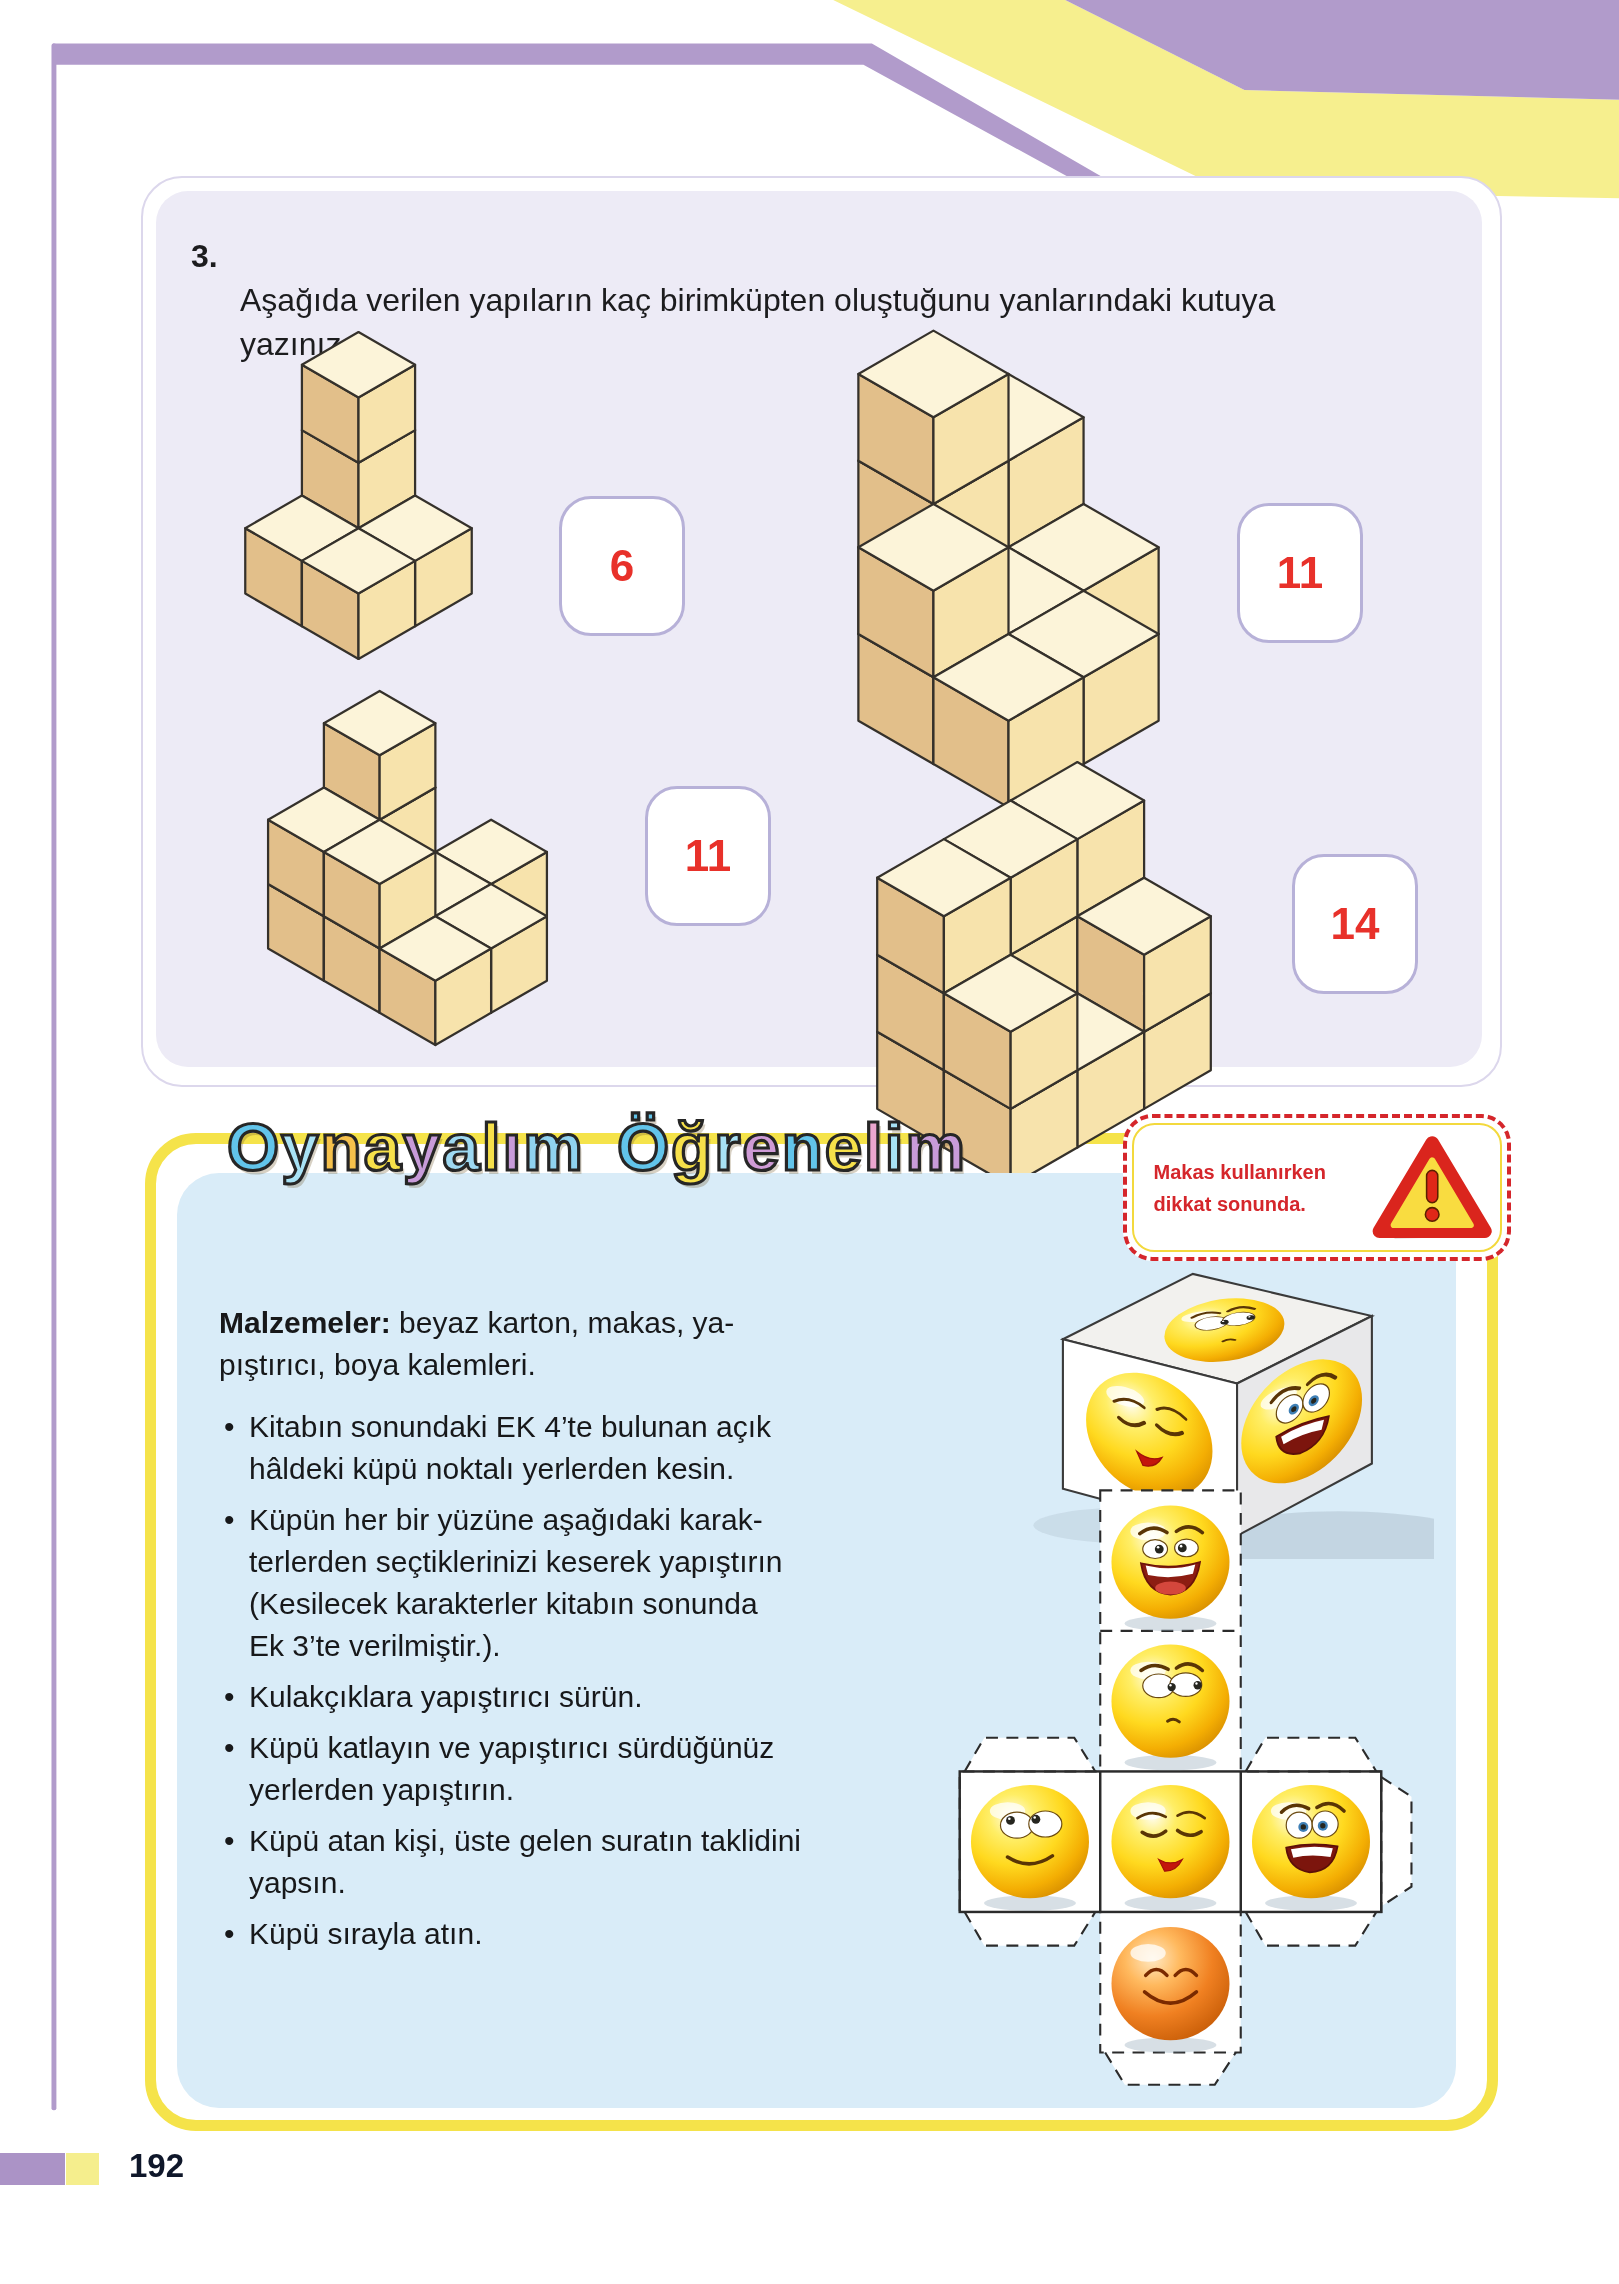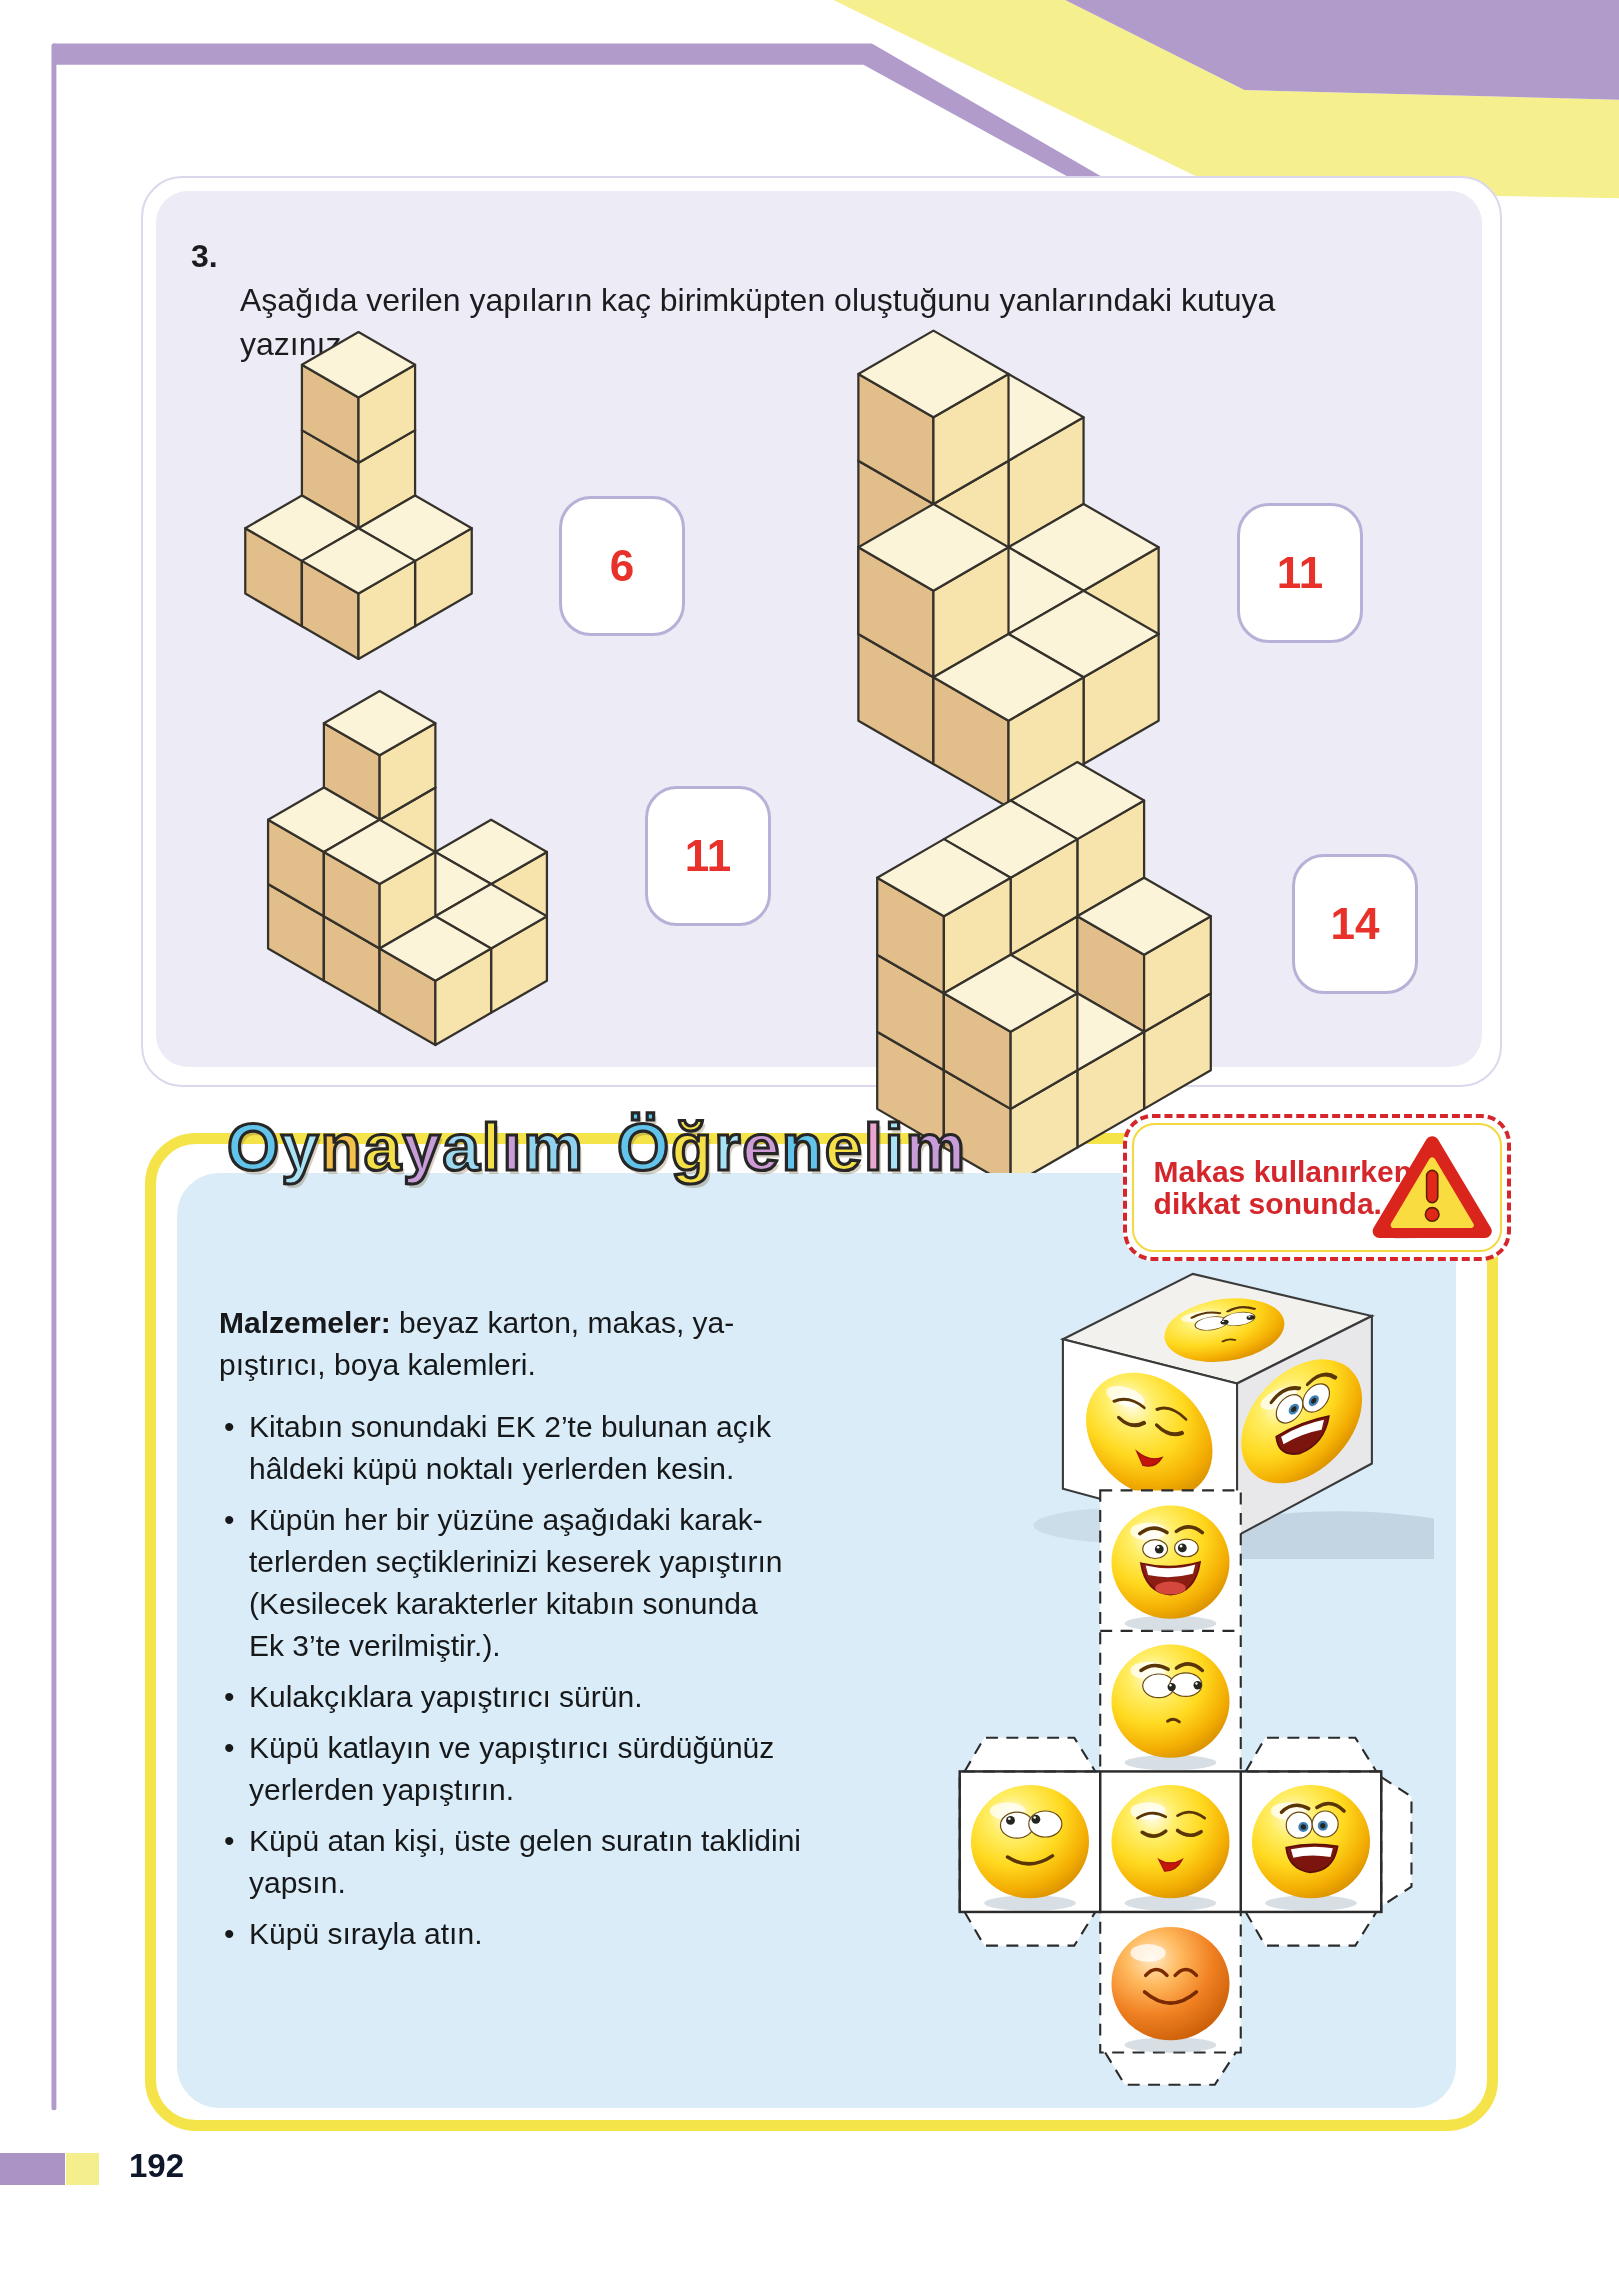--- a/index.html
+++ b/index.html
@@ -54,21 +54,21 @@
   .warning-box{
     left:1123px;top:1114px;width:380px;height:139px;z-index:6;
     background:#ffffff;border:4.2px dashed #d5262b;border-radius:29.5px;
   }
   .warning-inner{
     position:absolute;left:4.9px;top:4.9px;right:4.9px;bottom:4.9px;
     border:2.8px solid #f3d93d;border-radius:22.5px;
     display:flex;align-items:center;
   }
   .warning-text{
-    margin-left:19.7px;font-size:30px;line-height:32px;font-weight:bold;color:#d5262b;
+    margin-left:19.7px;font-size:20px;line-height:32px;font-weight:bold;color:#d5262b;
   }
   .warning-tri{position:absolute;right:7px;top:5.6px;}
 
   .materials{
     left:219px;top:1302px;width:717px;z-index:4;margin:0;
     font-size:30px;line-height:42px;color:#17181a;
   }
   .materials b{font-weight:bold;text-align:right;}
   .materials .mat-text{white-space:pre-line;}
 
@@ -304,21 +304,21 @@
   </div>
 </div>
 
 <p class="abs materials">
   <b>Malzemeler:</b>
   <span class="mat-text">beyaz karton, makas, ya-
 pıştırıcı, boya kalemleri.</span>
 </p>
 
 <ul class="abs bullets" id="bullet-list">
-    <li>Kitabın sonundaki EK 2’te bulunan açık
+    <li>Kitabın sonundaki EK 4’te bulunan açık
 hâldeki küpü noktalı yerlerden kesin.</li>
     <li>Küpün her bir yüzüne aşağıdaki karak-
 terlerden seçtiklerinizi keserek yapıştırın
 (Kesilecek karakterler kitabın sonunda
 Ek 3’te verilmiştir.).</li>
     <li>Kulakçıklara yapıştırıcı sürün.</li>
     <li>Küpü katlayın ve yapıştırıcı sürdüğünüz
 yerlerden yapıştırın.</li>
     <li>Küpü atan kişi, üste gelen suratın taklidini
 yapsın.</li>

